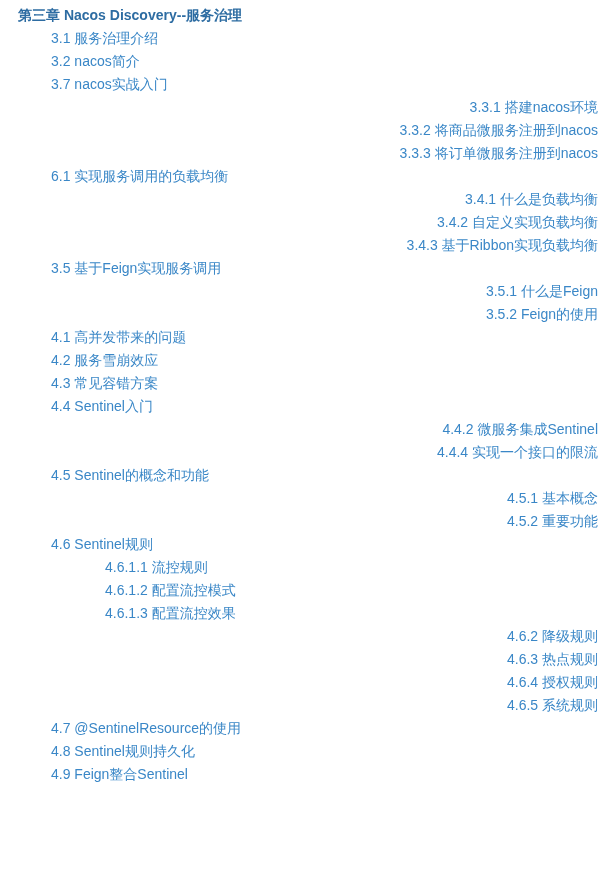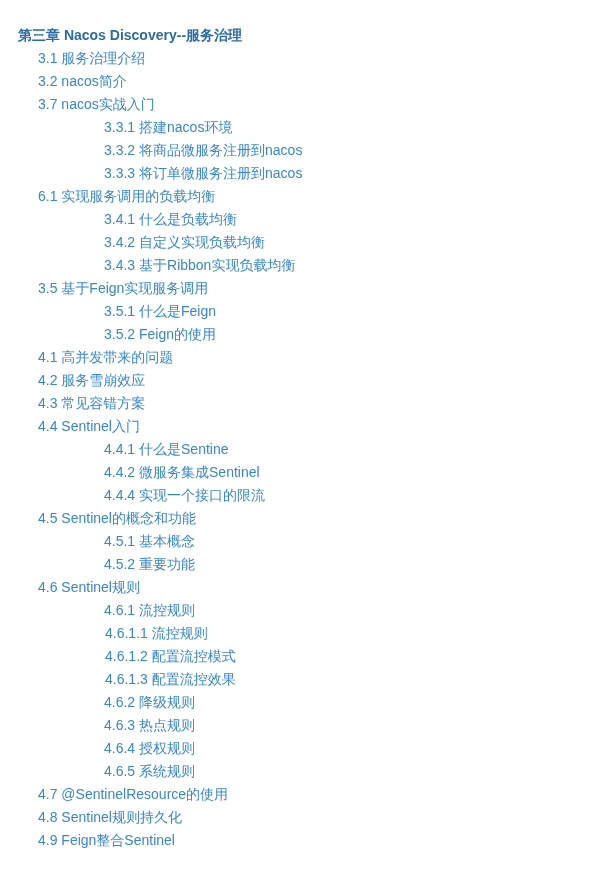--- a/index.html
+++ b/index.html
@@ -9,27 +9,26 @@
     font-size: 14px;
     line-height: 23px;
     color: #333;
     background: #fff;
   }
   .toc-item {
     display: block;
     white-space: nowrap;
   }
   .lvl-0 { margin-left: 0; }
-  .lvl-1 { margin-left: 20px; }
-  .lvl-2 { margin-left: 86px; }
+  .lvl-1 { margin-left: 33px; }
+  .lvl-2 { margin-left: 58px; text-align: right; }
   .lvl-3 { margin-left: 87px; }
   .chapter {
     font-weight: 700;
     color: #2d6ca2;
-    margin-top: 20px;
   }
   .link {
     color: #3a87c7;
     cursor: pointer;
   }
 </style>
 </head>
 <body>
 
 <div id="toc-root">
@@ -44,28 +43,26 @@
     <span class="toc-item lvl-2 link">3.4.1 什么是负载均衡</span>
     <span class="toc-item lvl-2 link">3.4.2 自定义实现负载均衡</span>
     <span class="toc-item lvl-2 link">3.4.3 基于Ribbon实现负载均衡</span>
     <span class="toc-item lvl-1 link">3.5 基于Feign实现服务调用</span>
     <span class="toc-item lvl-2 link">3.5.1 什么是Feign</span>
     <span class="toc-item lvl-2 link">3.5.2 Feign的使用</span>
     <span class="toc-item lvl-1 link">4.1 高并发带来的问题</span>
     <span class="toc-item lvl-1 link">4.2 服务雪崩效应</span>
     <span class="toc-item lvl-1 link">4.3 常见容错方案</span>
     <span class="toc-item lvl-1 link">4.4 Sentinel入门</span>
-    <span class="toc-item lvl-2 link">4.4.1 什么是Sentine</span>
     <span class="toc-item lvl-2 link">4.4.2 微服务集成Sentinel</span>
     <span class="toc-item lvl-2 link">4.4.4 实现一个接口的限流</span>
     <span class="toc-item lvl-1 link">4.5 Sentinel的概念和功能</span>
     <span class="toc-item lvl-2 link">4.5.1 基本概念</span>
     <span class="toc-item lvl-2 link">4.5.2 重要功能</span>
     <span class="toc-item lvl-1 link">4.6 Sentinel规则</span>
-    <span class="toc-item lvl-2 link">4.6.1 流控规则</span>
     <span class="toc-item lvl-3 link">4.6.1.1 流控规则</span>
     <span class="toc-item lvl-3 link">4.6.1.2 配置流控模式</span>
     <span class="toc-item lvl-3 link">4.6.1.3 配置流控效果</span>
     <span class="toc-item lvl-2 link">4.6.2 降级规则</span>
     <span class="toc-item lvl-2 link">4.6.3 热点规则</span>
     <span class="toc-item lvl-2 link">4.6.4 授权规则</span>
     <span class="toc-item lvl-2 link">4.6.5 系统规则</span>
     <span class="toc-item lvl-1 link">4.7 @SentinelResource的使用</span>
     <span class="toc-item lvl-1 link">4.8 Sentinel规则持久化</span>
     <span class="toc-item lvl-1 link">4.9 Feign整合Sentinel</span>

